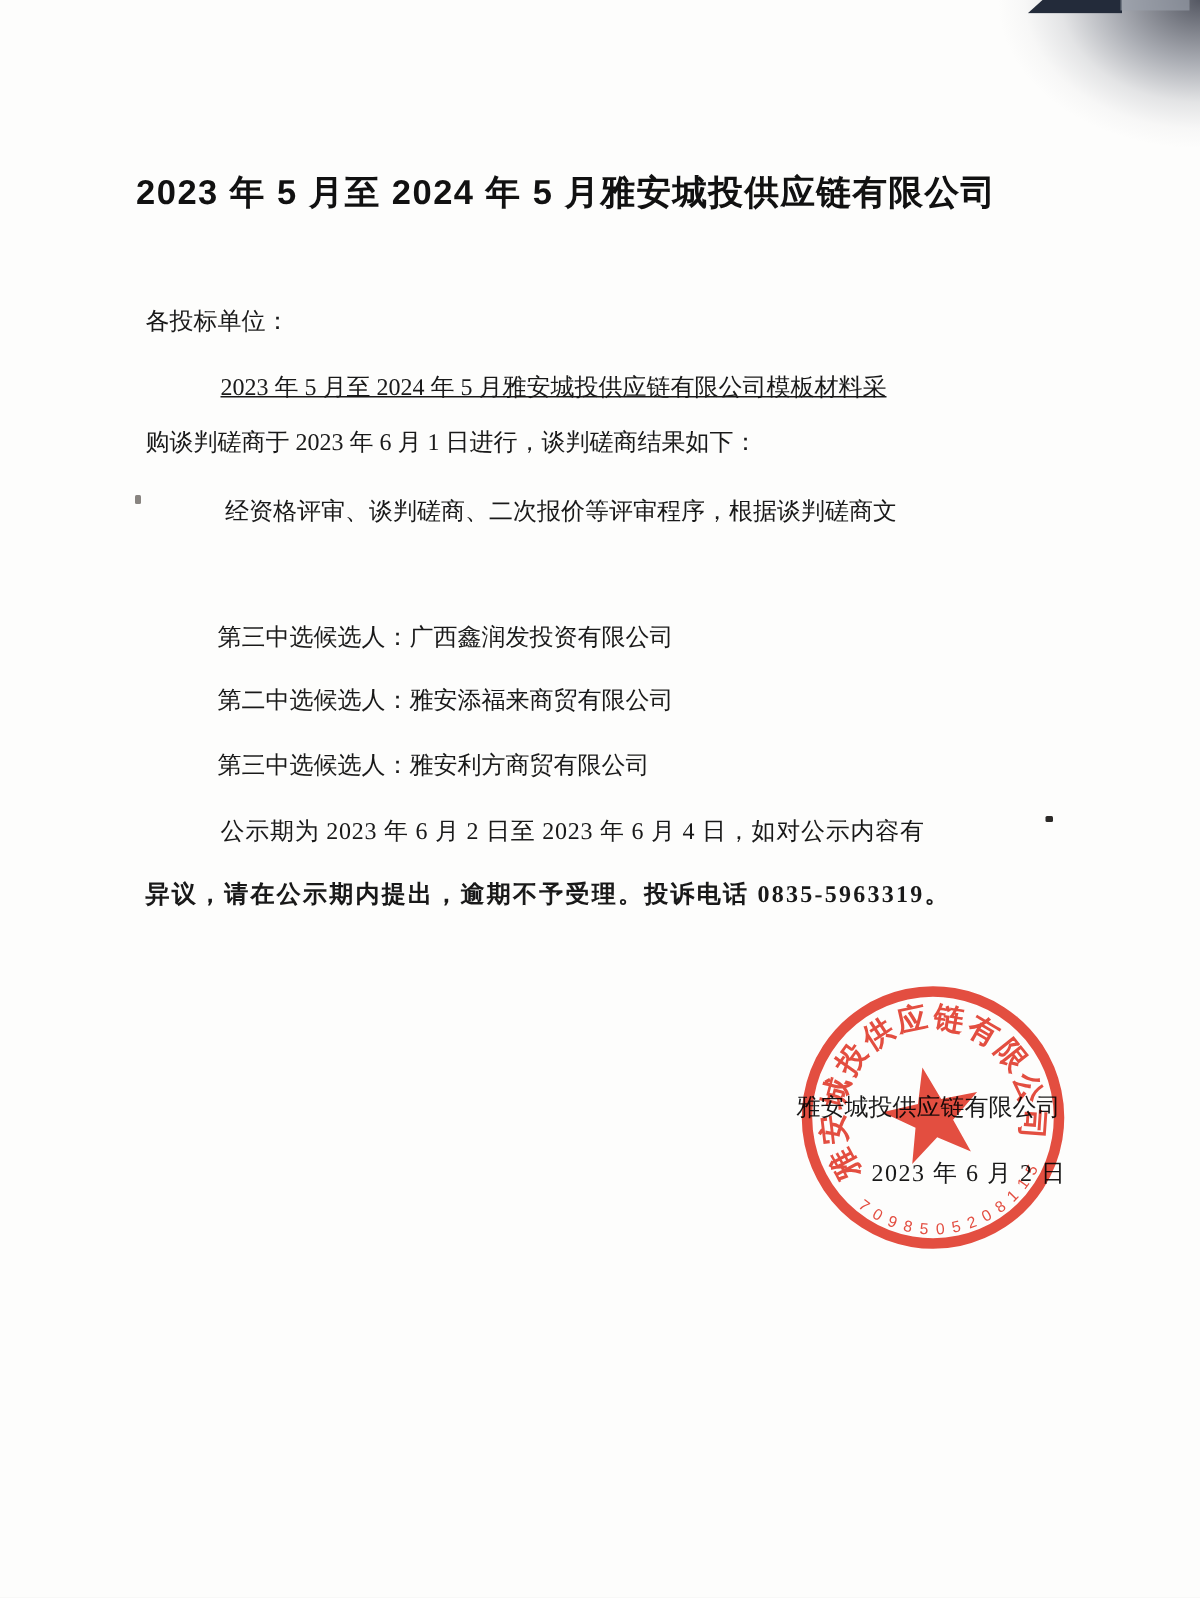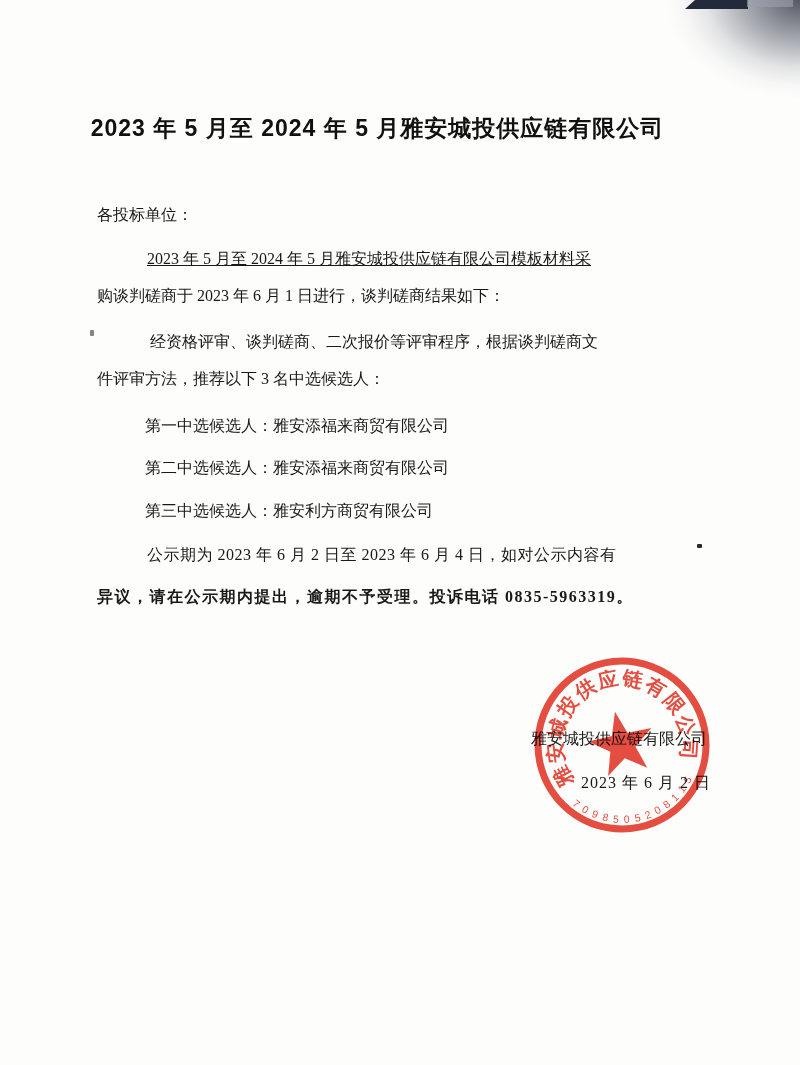--- a/index.html
+++ b/index.html
@@ -51,23 +51,22 @@
   <div class="speck2"></div>
 
   <div class="line title t1">2023 年 5 月至 2024 年 5 月雅安城投供应链有限公司</div>
 
   <div class="line greet">各投标单位：</div>
 
   <div class="line p1a">2023 年 5 月至 2024 年 5 月雅安城投供应链有限公司模板材料采</div>
   <div class="line p1b">购谈判磋商于 2023 年 6 月 1 日进行，谈判磋商结果如下：</div>
 
   <div class="line p2a">经资格评审、谈判磋商、二次报价等评审程序，根据谈判磋商文</div>
-  <div class="line p2b">件评审方法，推荐以下 3 名中选候选人：</div>
 
-  <div class="line w1">第一中选候选人：雅安添福来商贸有限公司</div>
+  <div class="line w1">第三中选候选人：广西鑫润发投资有限公司</div>
   <div class="line w2">第二中选候选人：雅安添福来商贸有限公司</div>
   <div class="line w3">第三中选候选人：雅安利方商贸有限公司</div>
 
   <div class="line p3a">公示期为 2023 年 6 月 2 日至 2023 年 6 月 4 日，如对公示内容有</div>
   <div class="line p3b">异议，请在公示期内提出，逾期不予受理。投诉电话 0835-5963319。</div>
 
   <div class="line sig">雅安城投供应链有限公司</div>
   <div class="line date">2023 年 6 月 2 日</div>
 
   <div class="seal">

